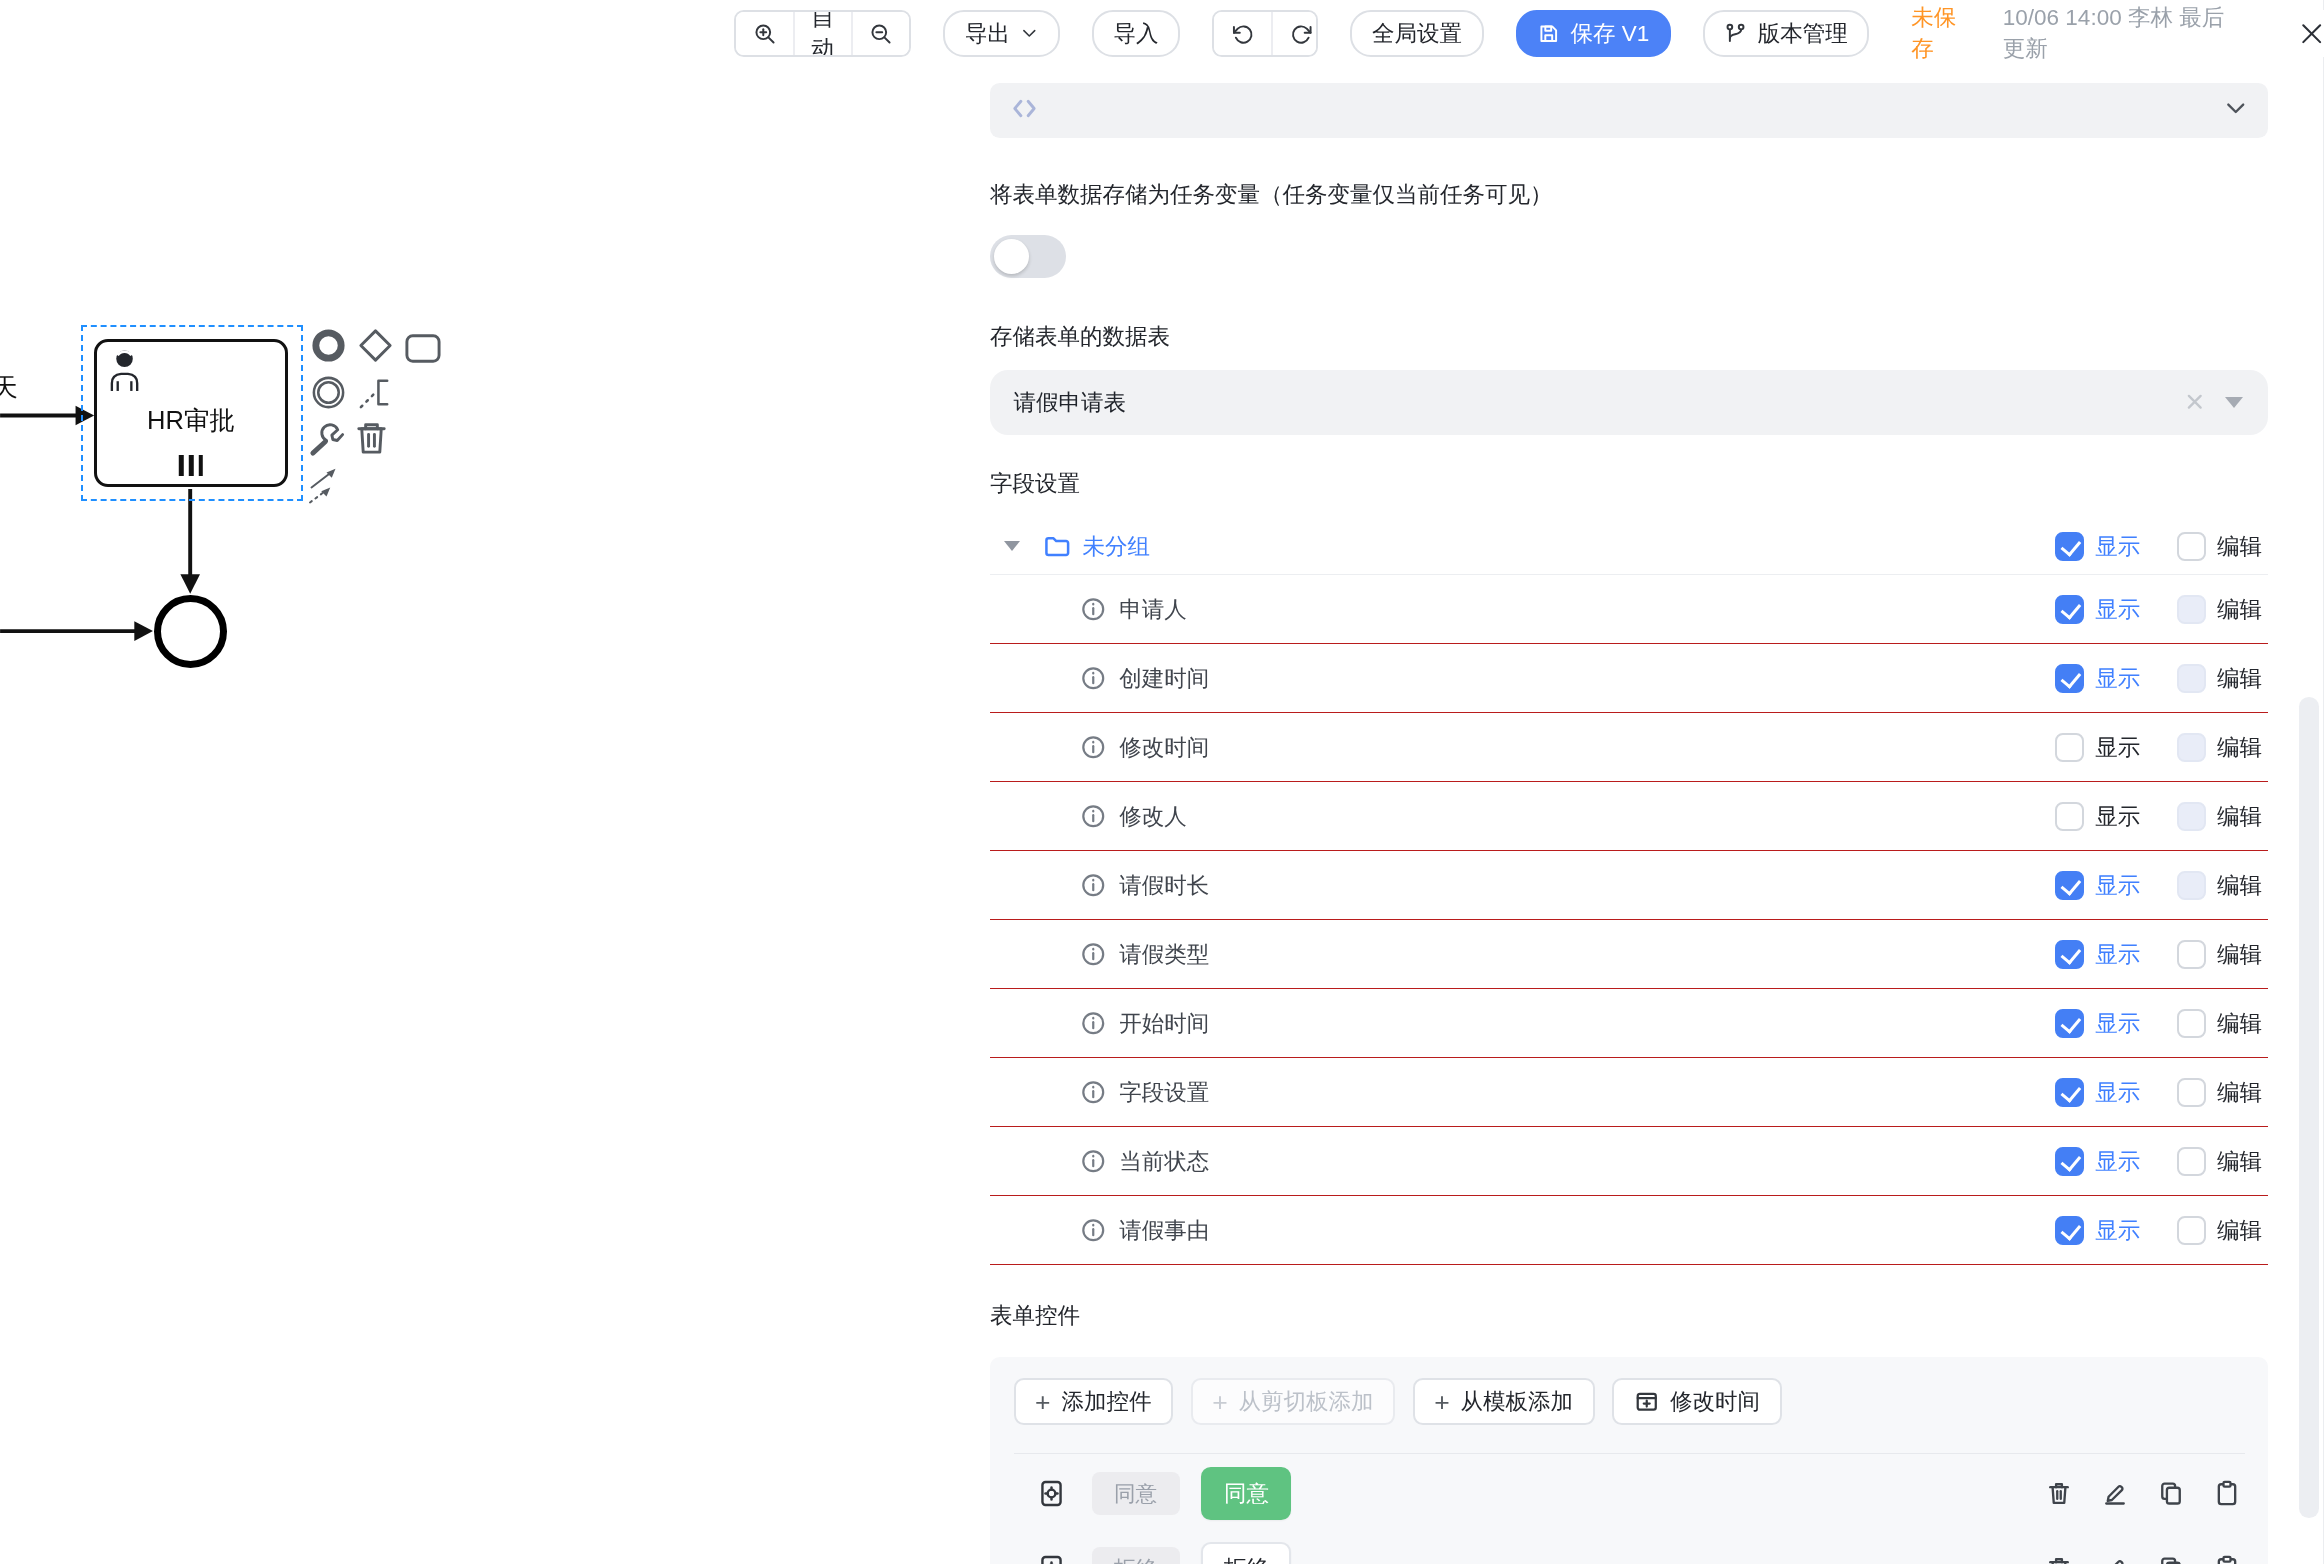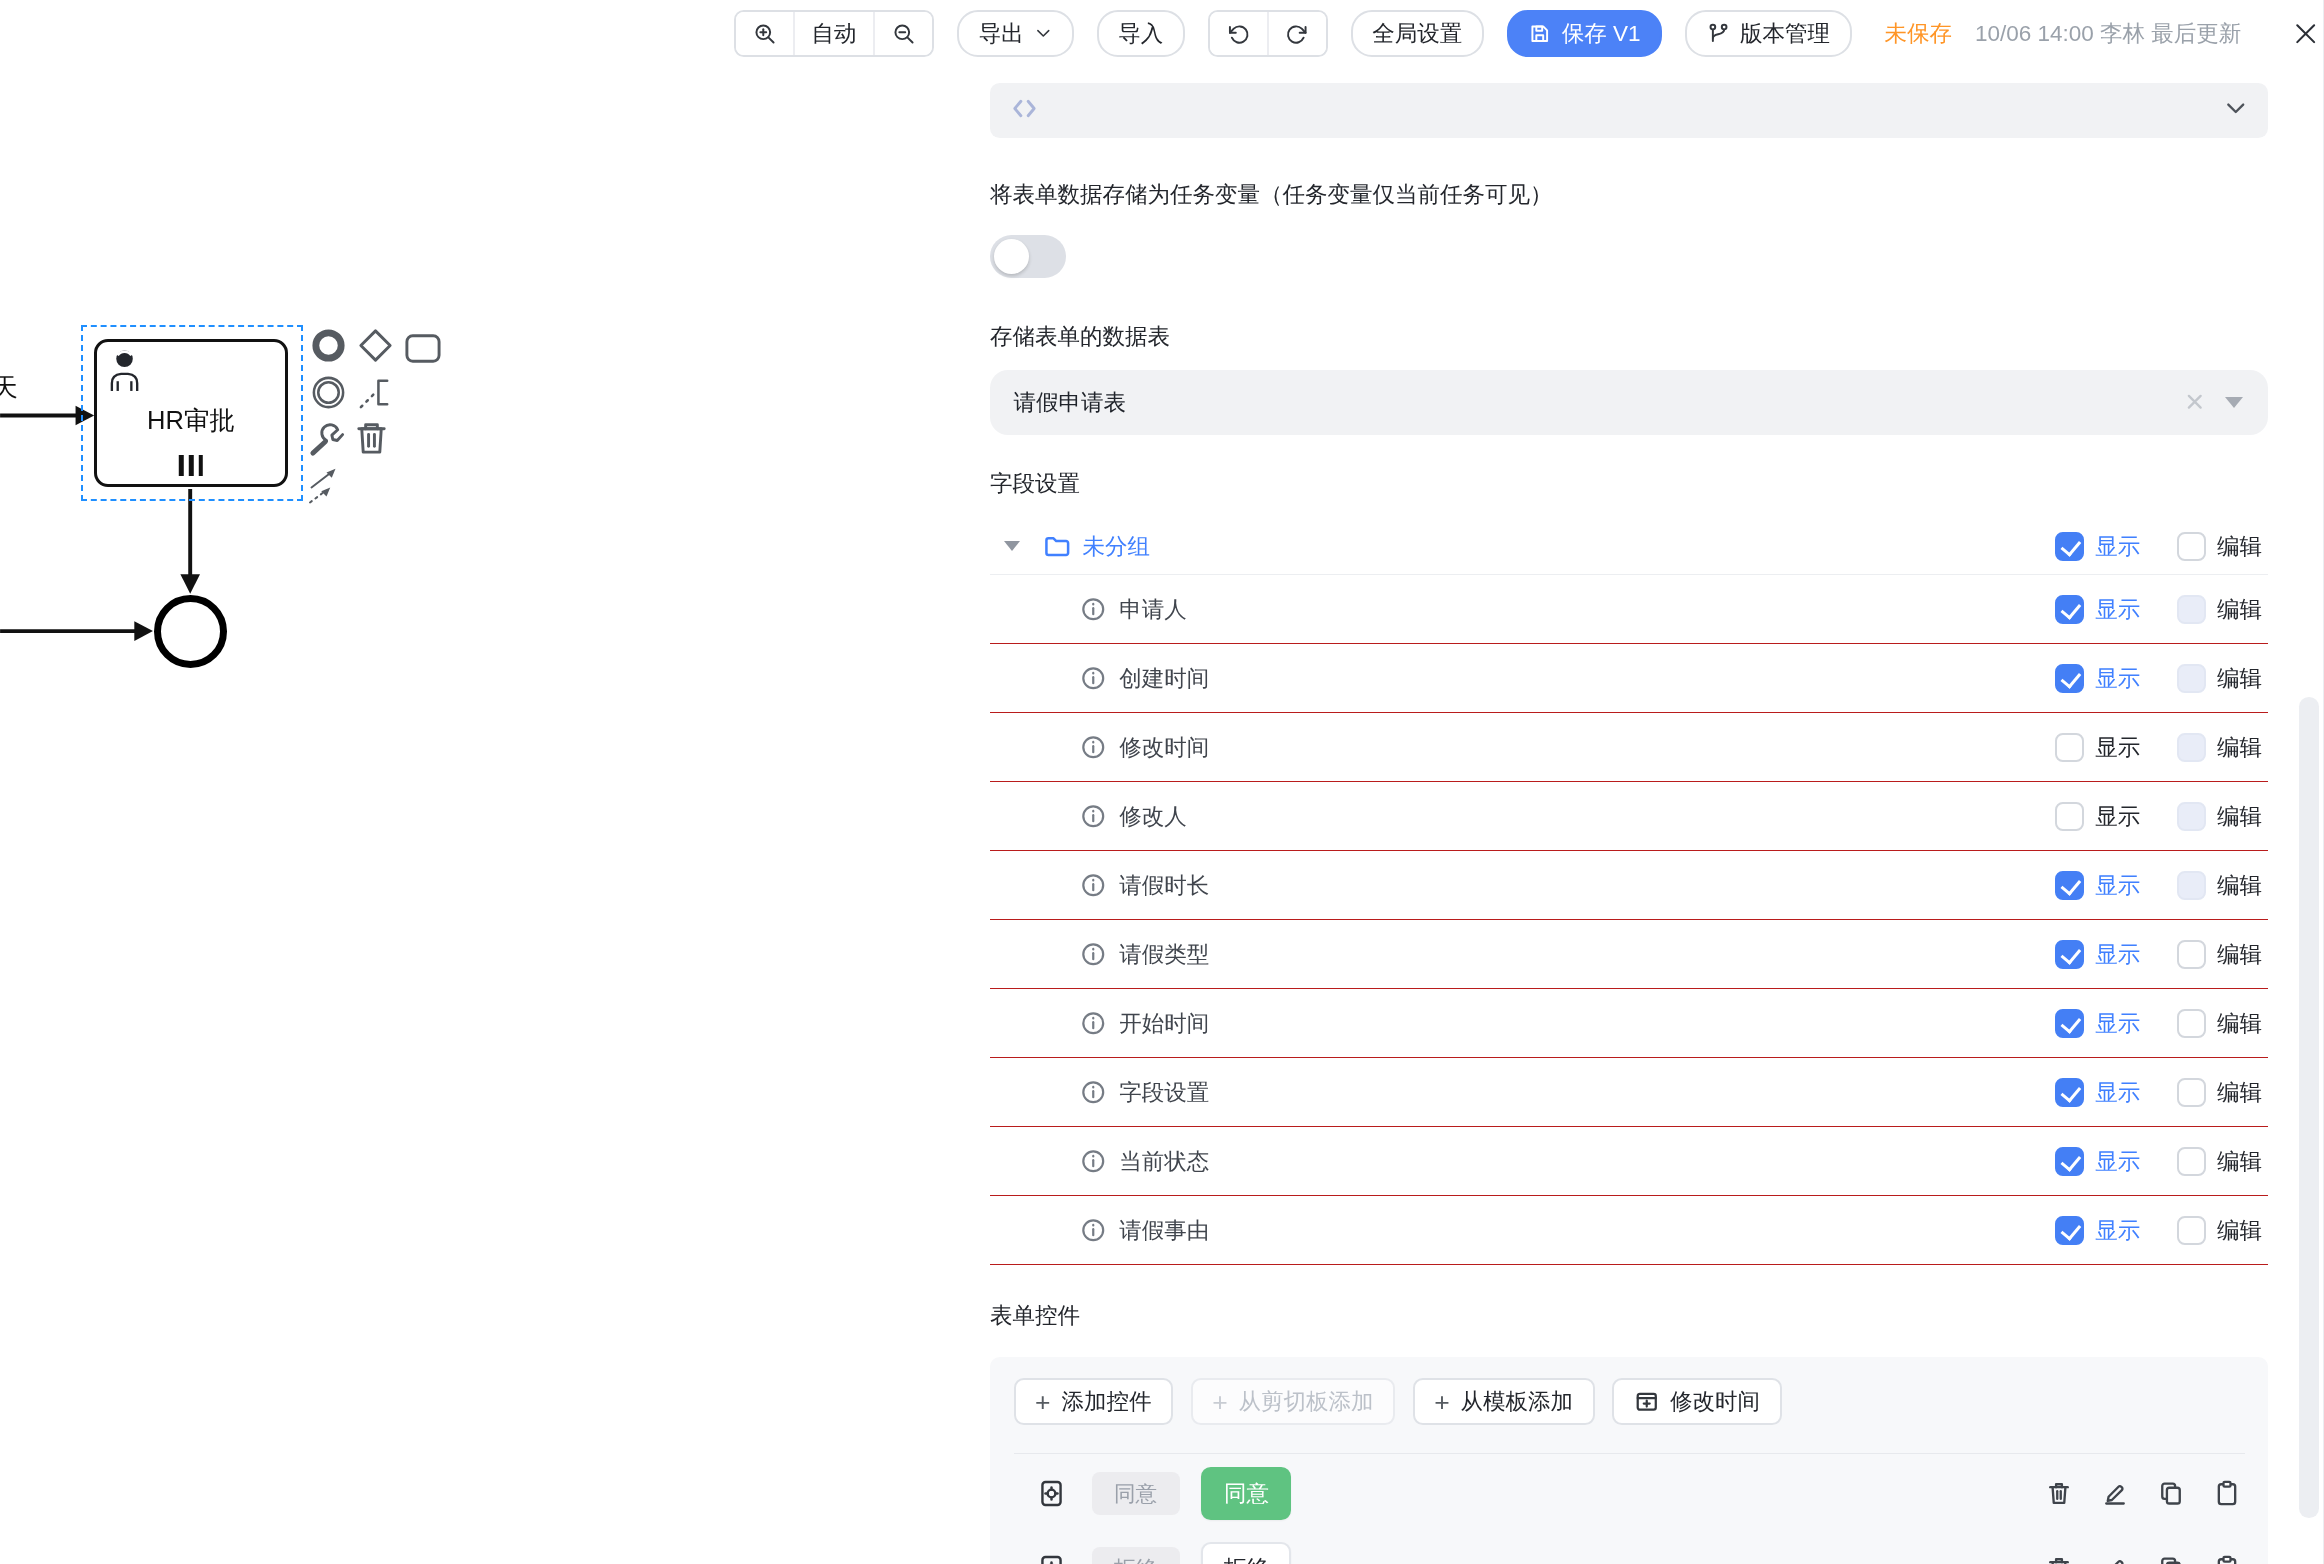--- a/index.html
+++ b/index.html
@@ -1,21 +1,21 @@
 <!DOCTYPE html>
 <html><head>
 <meta charset="utf-8">
 <style>
 * { margin:0; padding:0; box-sizing:border-box; }
 html,body { background:#fff; }
 .screen { position:relative; width:2325px; height:1564px; background:#fff; overflow:hidden;
   font-family:"Liberation Sans","DejaVu Sans",sans-serif; color:#23262c; }
 
 
-.topbar { position:absolute; left:734px; top:9.8px; height:47px; display:flex; align-items:center; gap:23px; z-index:9; background:#fff; }
+.topbar { position:absolute; left:734px; top:9.8px; height:47px; display:flex; align-items:center; gap:32px; z-index:9; background:#fff; }
 .tb-btn { height:47px; display:flex; align-items:center; gap:9.8px; padding:0 19.6px; background:#fff;
   border:2px solid #dde0e5; border-radius:21px; font-size:22.5px; color:#23262c; cursor:pointer; white-space:nowrap; }
 .seg { display:flex; align-items:stretch; height:47px; border:2px solid #dde0e5; border-radius:9.8px; background:#fff; overflow:hidden; }
 .seg-cell { display:flex; align-items:center; padding:0 16.7px; border-left:2px solid #ecedf1; font-size:22.5px; cursor:pointer; background:#fff; border-top:none;border-bottom:none;border-right:none; color:#23262c;}
 .seg-cell:first-child { border-left:none; }
 .tb-primary { background:#4c82f7; border-color:#4c82f7; color:#fff; }
 .tb-primary svg { stroke:#fff; }
 .icon24 { width:23.5px; height:23.5px; stroke:#33373d; fill:none; stroke-width:2; stroke-linecap:round; stroke-linejoin:round; }
 .unsaved { color:#ff9526; font-size:22.5px; margin-left:9.8px; }
 .updated { color:#9aa1aa; font-size:22.5px; }

